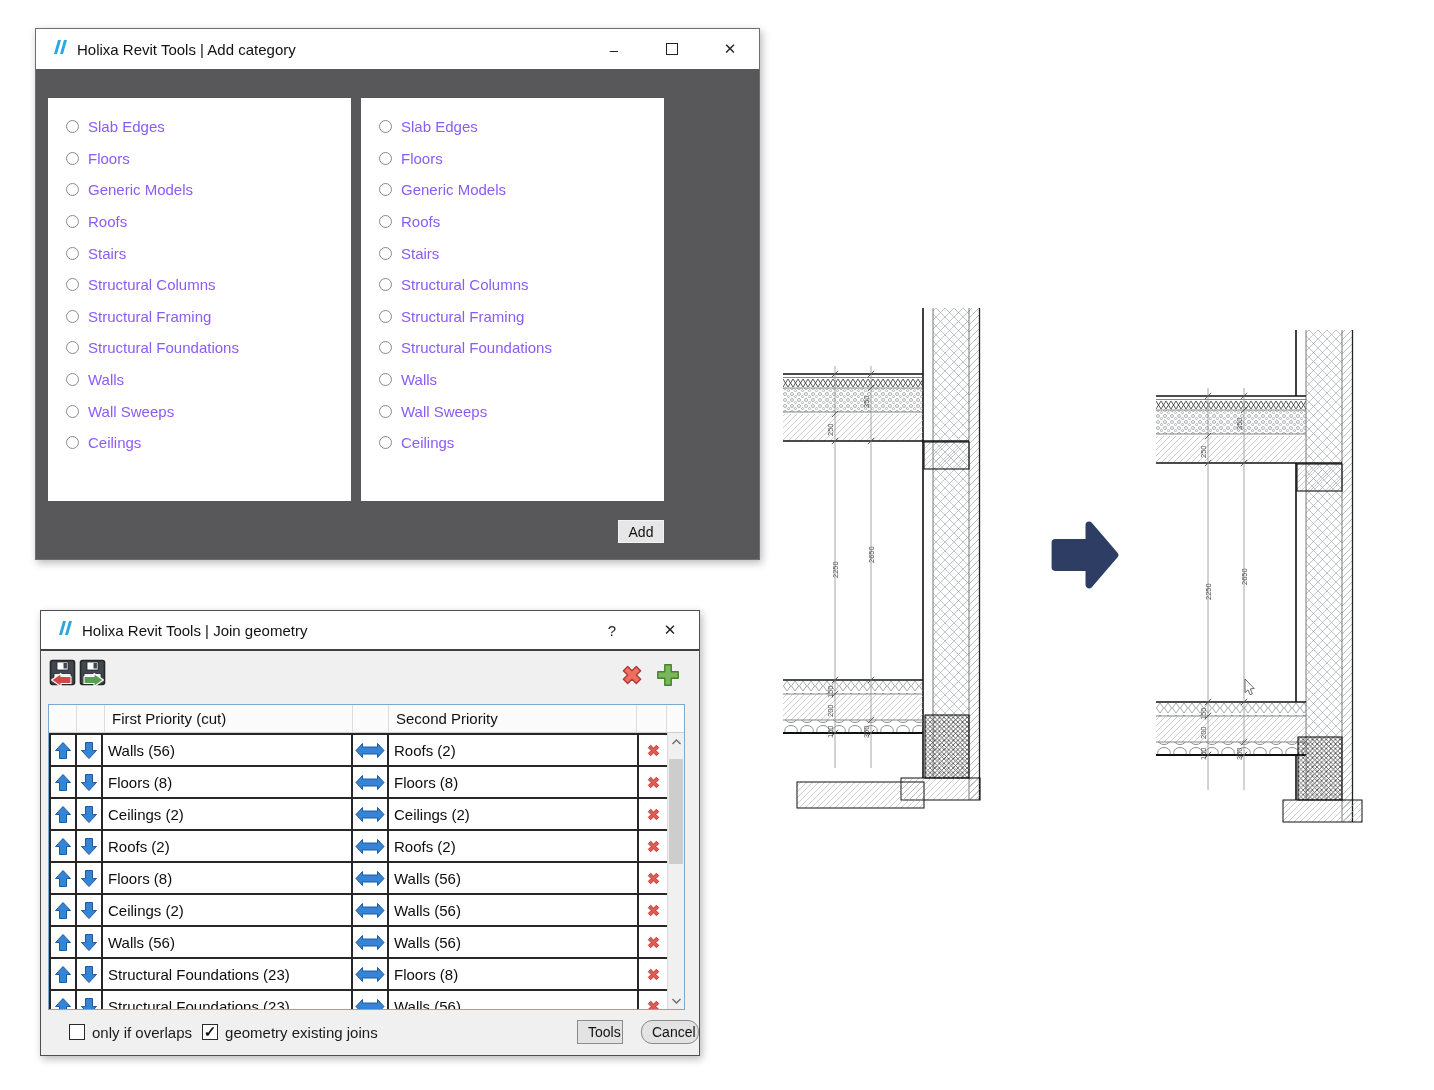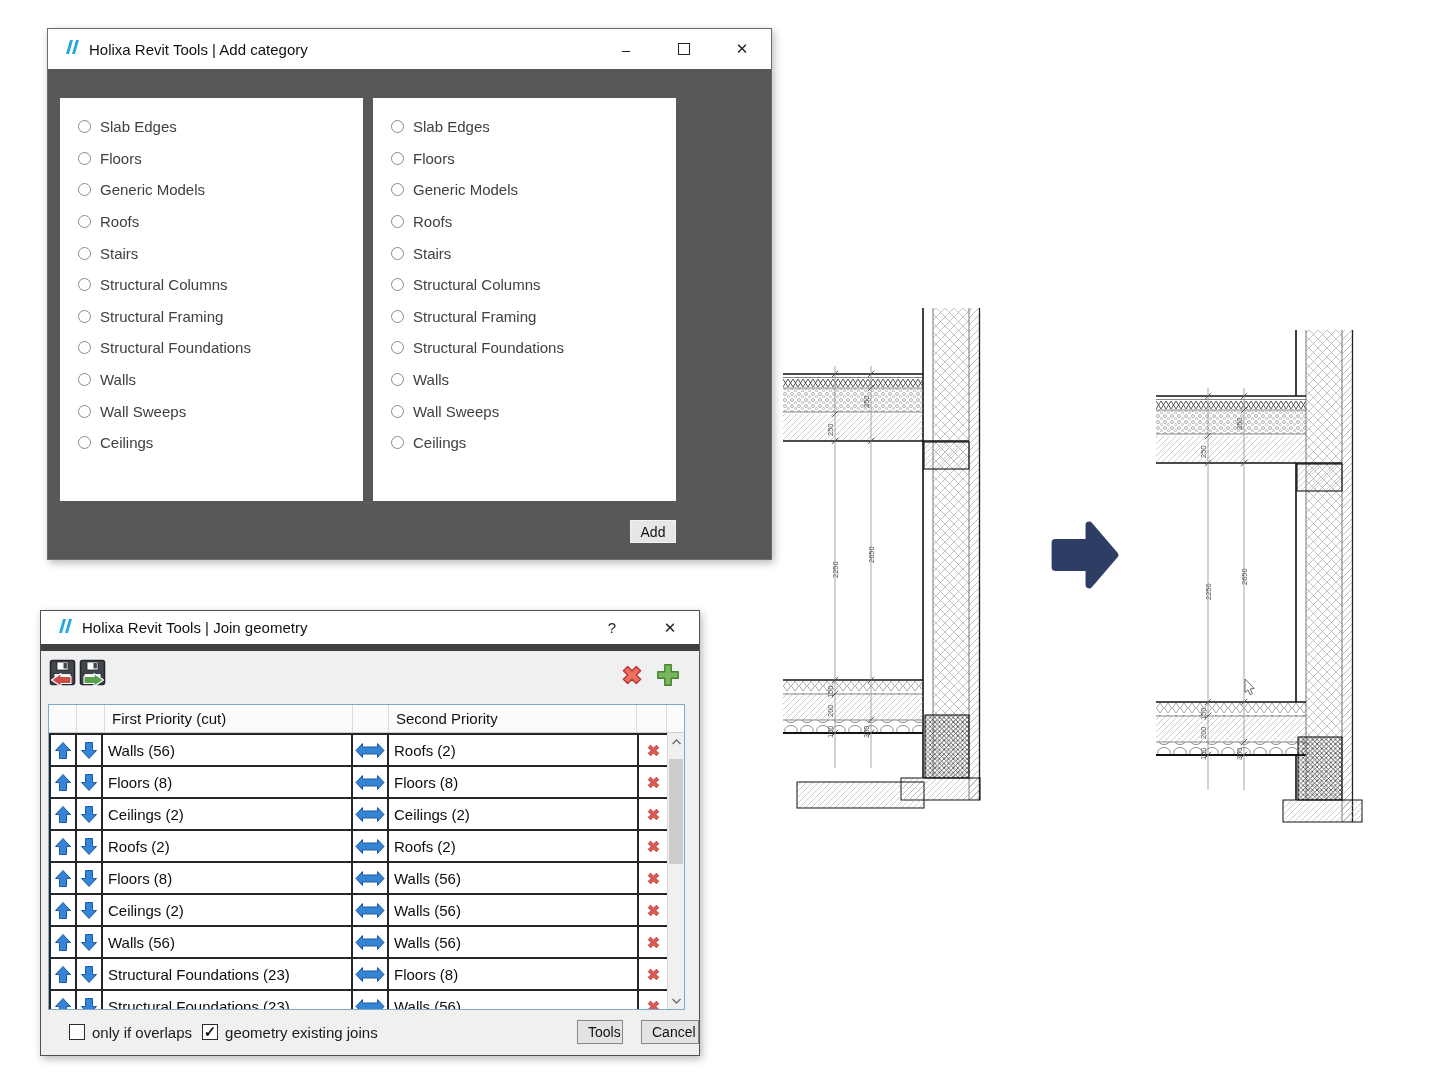--- a/index.html
+++ b/index.html
@@ -8,37 +8,37 @@
 
   
   .titlebar{height:40px;background:#ffffff;display:flex;align-items:center;padding:0 0 0 14px;box-sizing:border-box;}
   .title{font-size:15px;color:#111;margin-left:10px;white-space:nowrap;}
   .wbtns{margin-left:auto;display:flex;align-items:center;}
   .wbtn{width:58px;height:40px;display:flex;align-items:center;justify-content:center;
         font-size:15px;color:#222;cursor:default;}
   .maxbox{width:10px;height:10px;border:1.3px solid #222;display:inline-block;}
 
   
-  .dlg1{position:absolute;left:47px;top:28px;width:725px;height:532px;background:#58585a;
+  .dlg1{position:absolute;left:35px;top:28px;width:725px;height:532px;background:#58585a;
         border:1px solid #6e6e6e;box-sizing:border-box;box-shadow:2px 3px 8px rgba(0,0,0,.28);}
   .dlg1 .panel{position:absolute;top:69px;width:303px;height:403px;background:#ffffff;
         box-sizing:border-box;padding:13px 0 0 18px;overflow:hidden;}
   .dlg1 .panel.left{left:12px;}
   .dlg1 .panel.right{left:325px;}
   .cat{height:31.6px;display:flex;align-items:center;}
   .radio{width:13px;height:13px;border:1.5px solid #8a8a8a;border-radius:50%;background:#fff;
          box-sizing:border-box;flex:0 0 auto;}
-  .cat-label{margin-left:9px;font-size:15px;color:#404040;}
+  .cat-label{margin-left:9px;font-size:15px;color:#8b5cf6;}
   .addbtn{position:absolute;left:582px;top:491px;width:46px;height:23px;background:#e6e6e6;
         border:1px solid #f2f2f2;font-family:inherit;font-size:14px;color:#111;padding:0;}
 
   
   .dlg2{position:absolute;left:40px;top:610px;width:660px;height:446px;background:#f0f0f0;
         border:1px solid #4f4f4f;box-sizing:border-box;box-shadow:2px 3px 8px rgba(0,0,0,.28);}
-  .dlg2 .titlebar{border-bottom:7px solid #404040;}
+  .dlg2 .titlebar{border-bottom:2px solid #404040;}
   .tools{position:absolute;left:0;top:40px;width:100%;height:52px;}
   .tbtn{position:absolute;top:8px;width:27px;height:29px;}
   .tbtn svg{display:block;}
   .t-import{left:8px;} .t-export{left:38px;}
   .t-del{left:577px;top:10px;} .t-add{left:613px;top:10px;}
 
   .jtable{position:absolute;left:7px;top:93px;width:637px;height:306px;background:#ffffff;
           border:1px solid #7fa8cf;box-sizing:border-box;overflow:hidden;text-align:center;}
   .jhead{display:grid;grid-template-columns:28px 28px 1fr 36px 1fr 30px 17px;height:28px;
          background:#fbfbfb;border-bottom:1px solid #cfcfcf;box-sizing:border-box;}
@@ -61,21 +61,21 @@
   .jfooter{position:absolute;left:16px;bottom:0;width:100%;height:46px;display:flex;align-items:center;
            padding:0 16px 0 12px;box-sizing:border-box;}
   .cb{width:16px;height:16px;background:#fff;border:1.5px solid #2b2b2b;box-sizing:border-box;
       display:flex;align-items:center;justify-content:center;flex:0 0 auto;}
   .cb .tick{display:none;font-size:15px;font-weight:bold;color:#111;line-height:1;margin-top:-2px;}
   .cb.checked .tick{display:block;}
   .cb-label{font-size:15px;margin:0 10px 0 7px;white-space:nowrap;}
   .jbtn{height:24px;background:#e3e3e3;border:1px solid #8a8a8a;font-family:inherit;font-size:14px;
         color:#111;padding:0 10px;}
   .jbtn.join{margin-left:auto;width:46px;}
-  .jbtn.cancel{margin-left:18px;width:58px;}
+  .jbtn.cancel{margin-left:18px;width:58px;border-radius:11px;}
 
   
   .cad{position:absolute;}
   .cad-before{left:783px;top:308px;width:232px;height:527px;}
   .cad-after{left:1156px;top:330px;width:232px;height:527px;}
   .big-arrow{position:absolute;left:1050px;top:518px;width:70px;height:74px;}
 </style>
 </head>
 <body>
 

